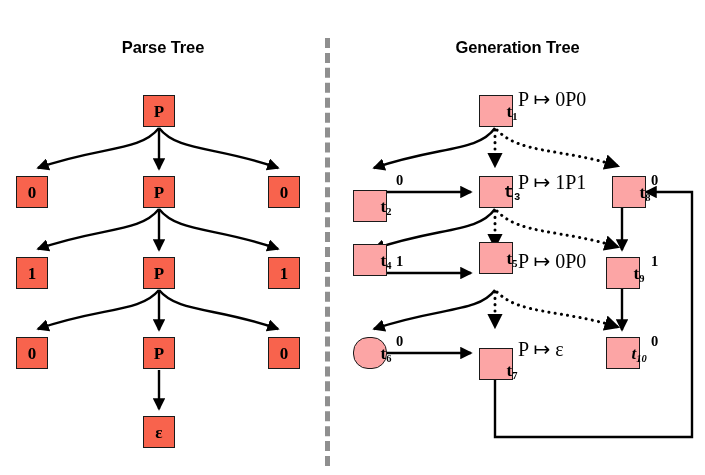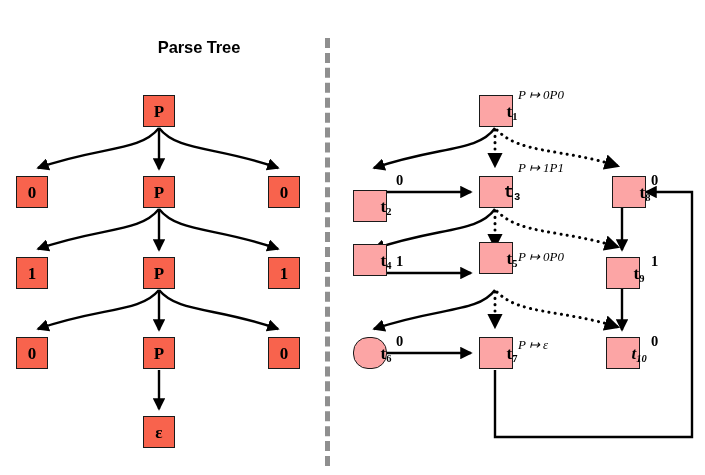--- a/index.html
+++ b/index.html
@@ -24,21 +24,21 @@
   .panel-title {
     position: absolute;
     font-family: "Liberation Sans", sans-serif;
     font-weight: bold;
     font-size: 16.5px;
     color: #000000;
     letter-spacing: -0.1px;
     white-space: nowrap;
     text-align: center;
   }
-  #parse-title  { left: 0px;   top: 38px; width: 326px; padding-left: 36px; }
+  #parse-title  { left: 0px;   top: 38px; width: 326px; }
   #gen-title    { left: 330px; top: 38px; width: 375px; }
 
   .node {
     position: absolute;
     width: 32px;
     height: 32px;
     box-sizing: border-box;
     border: 1.6px solid #1a1a1a;
     display: flex;
     align-items: center;
@@ -64,22 +64,21 @@
     position: absolute;
     font-family: "Liberation Serif", serif;
     font-weight: bold;
     font-size: 14.5px;
     color: #000000;
     white-space: nowrap;
   }
   .rule-label {
     position: absolute;
     font-family: "Liberation Serif", serif;
-    font-style: italic;
-    font-size: 13px;
+    font-size: 20px;
     color: #000000;
     white-space: nowrap;
   }
 
   svg.wires {
     position: absolute;
     left: 0; top: 0;
     width: 705px;
     height: 475px;
     pointer-events: none;
@@ -93,20 +92,21 @@
     border-left: 5px dashed #8f8f8f;
   }
 </style>
 </head>
 <body>
 
 <div id="figure">
 
   <div class="panel-title" id="parse-title">Parse Tree</div>
 
+  <div class="panel-title" id="gen-title">Generation Tree</div>
 
   <div class="divider"></div>
 
   <svg class="wires" viewBox="0 0 705 475" xmlns="http://www.w3.org/2000/svg">
     <defs>
       <marker id="arrow" viewBox="0 0 10 10" refX="8.6" refY="5" markerWidth="5.2" markerHeight="5.2" orient="auto-start-reverse">
         <path d="M 0 0 L 10 5 L 0 10 z" fill="#000000"></path>
       </marker>
       <marker id="arrowd" viewBox="0 0 10 10" refX="8.6" refY="5" markerWidth="5.2" markerHeight="5.2" orient="auto-start-reverse">
         <path d="M 0 0 L 10 5 L 0 10 z" fill="#000000"></path>
@@ -209,29 +209,29 @@
   </div>
   <div class="node blue" style="left:479px;top:242px;text-align:right;">
     <span class="lbl"><span>t</span><sub>5</sub></span>
   </div>
   <div class="node blue" style="left:606px;top:257px;align-items:center;">
     <span class="lbl"><span>t</span><sub>9</sub></span>
   </div>
   <div class="node blue" style="left:353px;top:337px;border-radius:15px;">
     <span class="lbl"><span>t</span><sub>6</sub></span>
   </div>
-  <div class="node blue" style="left:479px;top:337px;">
+  <div class="node blue" style="left:479px;top:348px;align-items:flex-end;">
     <span class="lbl"><span>t</span><sub>7</sub></span>
   </div>
   <div class="node blue" style="left:606px;top:337px;font-style:italic;">
     <span class="lbl"><span>t</span><sub>10</sub></span>
   </div>
 
   <div class="rule-label" style="left:518px;top:87px;">P ↦ 0P0</div>
-  <div class="rule-label" style="left:518px;top:160px;">P ↦ 1P1</div>
+  <div class="rule-label" style="left:518px;top:170px;">P ↦ 1P1</div>
   <div class="rule-label" style="left:518px;top:249px;">P ↦ 0P0</div>
   <div class="rule-label" style="left:518px;top:337px;text-align:right;">P ↦ ε</div>
 
   <div class="edge-label" style="left:396px;top:172px;">0</div>
   <div class="edge-label" style="left:651px;top:172px;">0</div>
   <div class="edge-label" style="left:396px;top:253px;">1</div>
   <div class="edge-label" style="left:651px;top:253px;">1</div>
   <div class="edge-label" style="left:396px;top:333px;">0</div>
   <div class="edge-label" style="left:651px;top:333px;">0</div>
 

